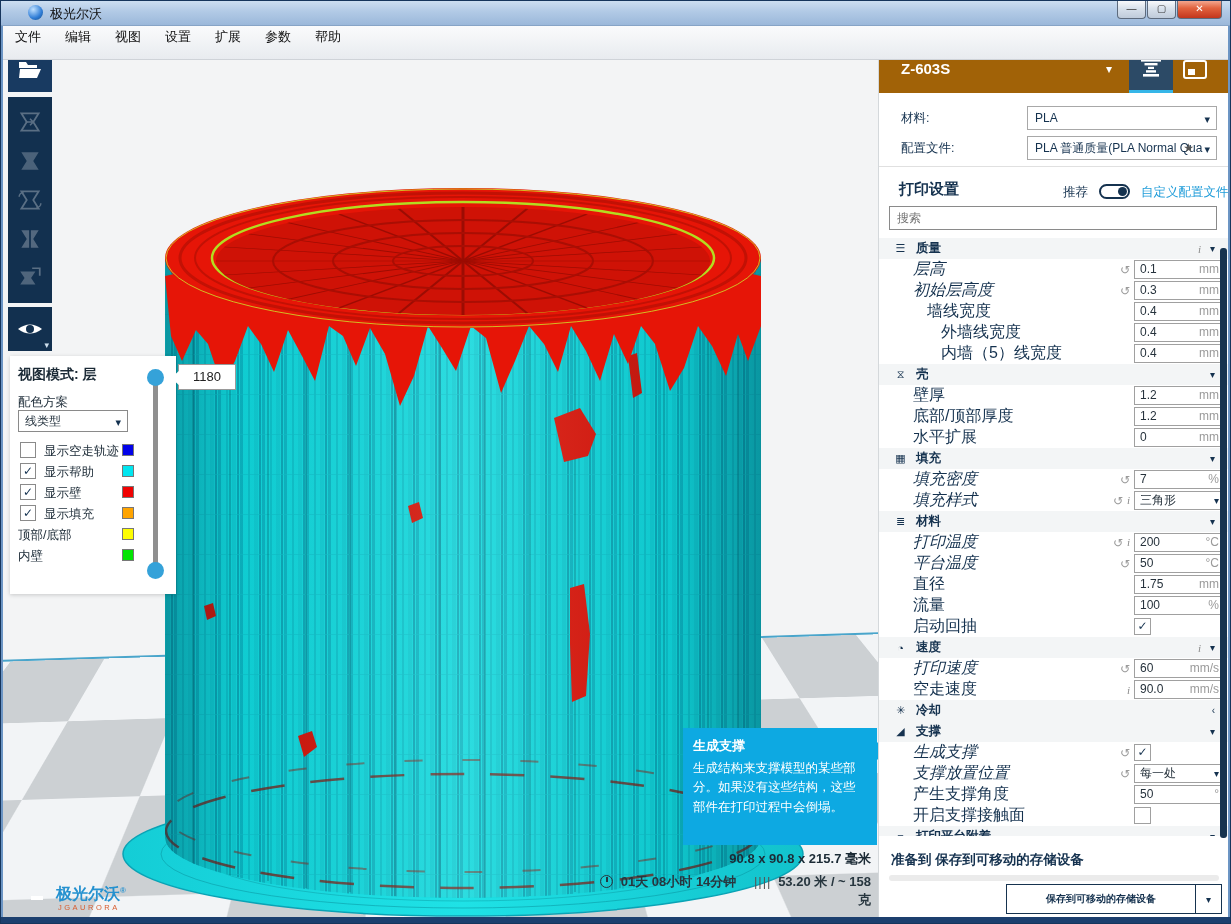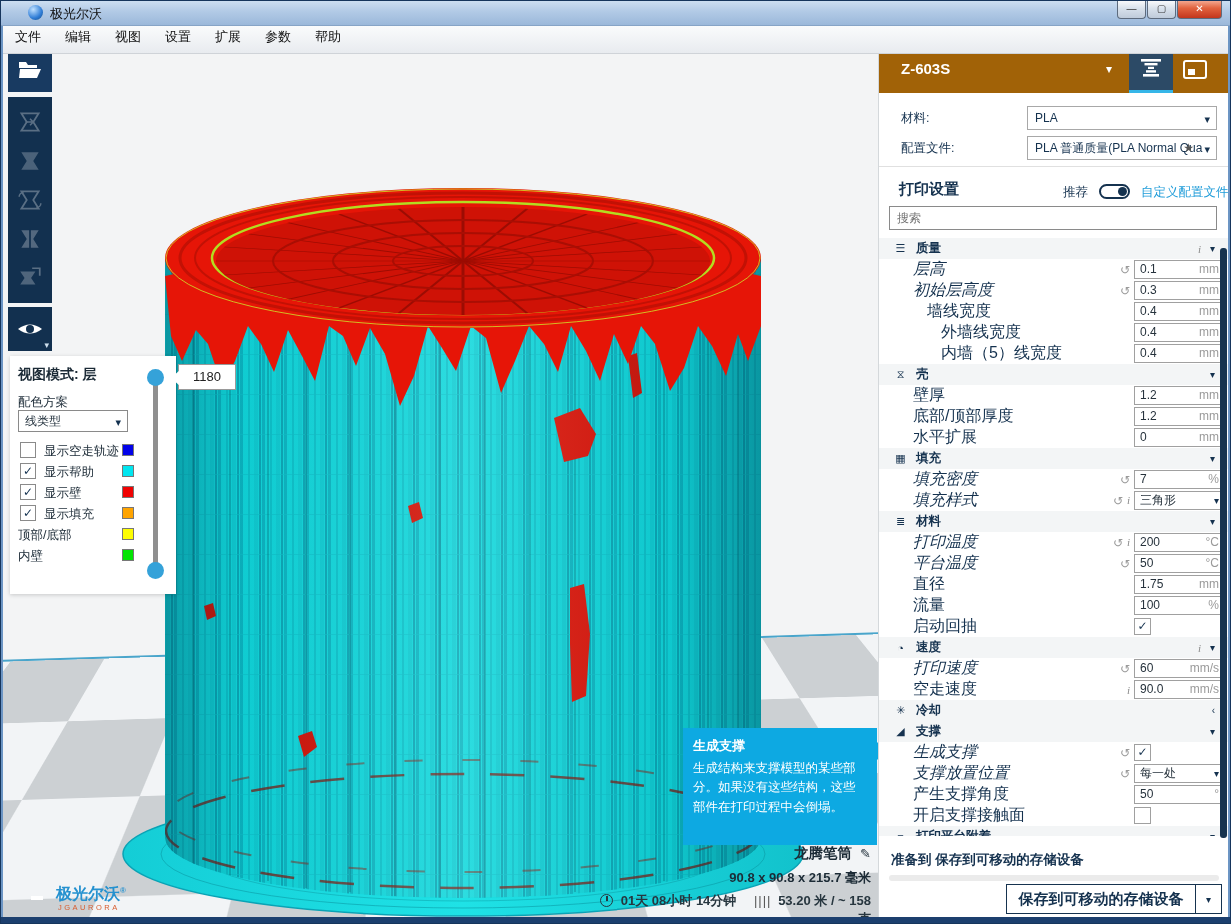--- a/index.html
+++ b/index.html
@@ -15,21 +15,21 @@
   .titlebar { position:absolute; left:0; top:0; right:0; height:26px;
     background:linear-gradient(#cfe0f2 0%,#b2cae6 45%,#9bb8da 100%); border-bottom:1px solid #87a4c6; z-index:55; }
   .app-icon { position:absolute; left:28px; top:5px; width:15px; height:15px; border-radius:50%;
     background:radial-gradient(circle at 35% 30%, #bfe0ff, #2e7cd6 60%, #17497e); }
   .title-text { position:absolute; left:50px; top:5px; font-size:13px; color:#111; }
   .winbtns { position:absolute; right:9px; top:0; display:flex; }
   .winbtn { width:29px; height:19px; border:1px solid #5d6b7d; border-top:none; border-radius:0 0 4px 4px;
     background:linear-gradient(#fdfdfd,#d9e2ec 45%,#bfcbda); color:#333; font-size:10px; line-height:17px; text-align:center; margin-left:1px;}
   .winbtn.close { width:45px; background:linear-gradient(#f5b09a,#e2633f 45%,#c3361c); color:#fff; font-weight:bold; }
 
-  .menubar { position:absolute; left:3px; top:26px; right:3px; height:28px;
+  .menubar { position:absolute; left:3px; top:26px; right:3px; height:34px;
     background:linear-gradient(#fafbfc,#e8ebef); border-bottom:1px solid #cfd3d8; z-index:54; }
   .menu-item { display:inline-block; padding:0 12px; line-height:21px; font-size:13px; color:#111; }
 
   
   .viewport { position:absolute; left:3px; top:48px; width:875px; height:869px; background:#f3f4f5; overflow:hidden; z-index:1; }
   .floor-rot { position:absolute; inset:0; transform:rotate(-1.8deg); }
   .floor { position:absolute; left:-280px; right:-280px; top:600px; height:1100px;
     background:repeating-conic-gradient(#ccd0d3 0% 25%, #f2f4f6 0% 50%); background-size:188px 188px;
     transform-origin:50% 0; transform:perspective(750px) rotateX(54deg); }
   .plate-line { position:absolute; left:-40px; right:-40px; top:598px; height:2px; background:#49a5cb; }
@@ -142,21 +142,21 @@
   .inp .chev { position:absolute; right:4px; color:#15324f; font-size:10px; }
   .cb { width:17px; height:17px; border:1px solid #a0a0a0; background:#fff; font-size:12px; line-height:15px;
     text-align:center; color:#15324f; }
 
   .sb-scroll { position:absolute; right:1px; top:200px; width:7px; height:590px; background:#16334f; border-radius:3px; }
 
   .status-title { position:absolute; left:12px; top:803px; font-size:13.5px; font-weight:bold; color:#15324f; }
   .progress { position:absolute; left:10px; top:827px; width:330px; height:6px; background:#ebebeb; border-radius:3px; }
   .save-btn { position:absolute; right:6px; top:836px; width:216px; height:30px; border:1px solid #16334f; background:#fff;
     display:flex; align-items:center; }
-  .save-btn .lbl { flex:1; text-align:center; font-size:15px; font-weight:bold; color:#15324f; }
+  .save-btn .lbl { flex:1; text-align:center; font-size:10px; font-weight:bold; color:#15324f; }
   .save-btn .dd { width:26px; height:100%; border-left:1px solid #16334f; display:flex; align-items:center;
     justify-content:center; color:#15324f; font-size:10px; }
 </style>
 </head>
 <body>
 
 <div class="titlebar">
   <span class="app-icon"></span>
   <span class="title-text">极光尔沃</span>
   <div class="winbtns">
@@ -344,21 +344,20 @@
   <div class="vslider-handle vs-bottom"></div>
 </div>
 <div class="slider-callout">1180</div>
 
 <div class="tooltip">
   <div class="tt-title">生成支撑</div>
   <div class="tt-body">生成结构来支撑模型的某些部分。如果没有这些结构，这些部件在打印过程中会倒塌。</div>
 </div>
 
 <div class="model-info">
-  <div class="mi-name"><span>龙腾笔筒</span><span class="pencil">✎</span></div>
   <div class="mi-dims">90.8 x 90.8 x 215.7 毫米</div>
   <div class="mi-stats">
     <span class="clock"></span>
     <span>01天 08小时 14分钟</span>
     <span class="bars">||||</span>
     <span>53.20 米 / ~ 158 克</span>
   </div>
 </div>
 <div class="logo">
   <span class="logo-mark"></span>

